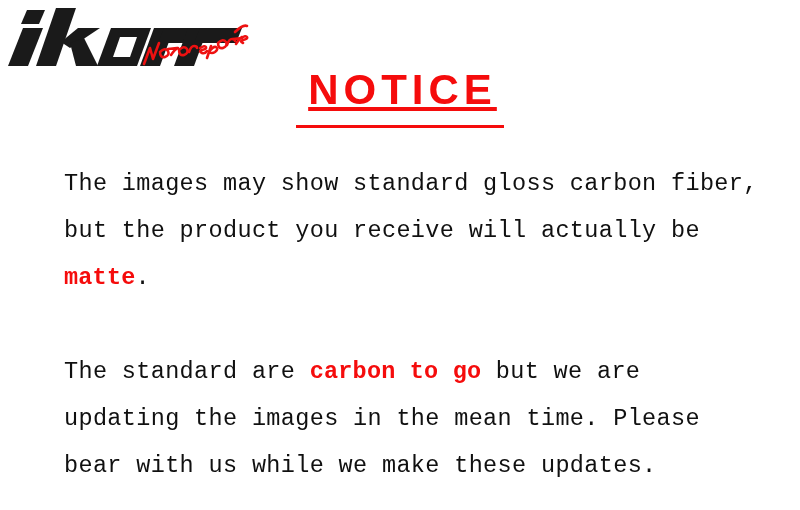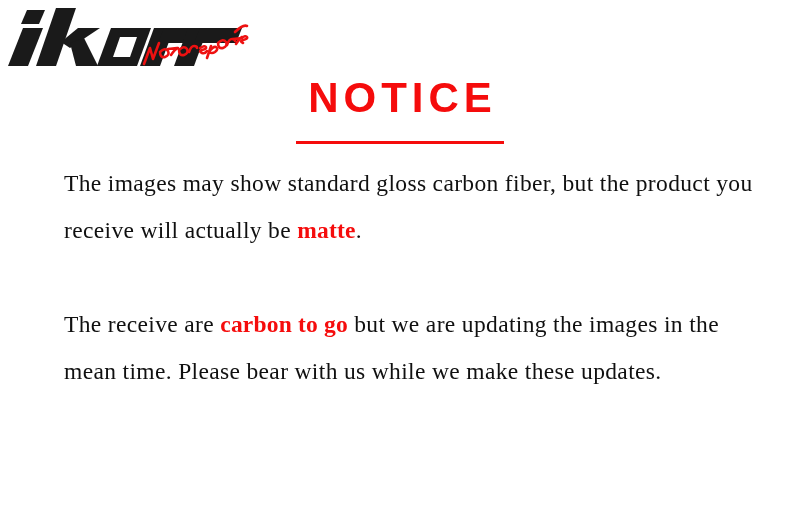--- a/index.html
+++ b/index.html
@@ -44,40 +44,41 @@
   }
   #notice-title {
     display: inline-block;
     font-family: "Liberation Sans", sans-serif;
     font-weight: bold;
     font-size: 42px;
     line-height: 48px;
     letter-spacing: 5px;
     color: #f50c0c;
     text-indent: 5px;
-    margin: 12px;
+    margin: 4px;
     padding: 0 0 4px 0;
+    text-decoration: underline;
   }
   #notice-underline {
     width: 208px;
     height: 3px;
     background: #f50c0c;
     margin: 3px auto 0 auto;
   }
 
   
   #body-copy {
     position: absolute;
     left: 64px;
     top: 160px;
     width: 700px;
   }
   .copy-para {
     margin: 0;
-    font-family: Liberation Serif, serif;
+    font-family: Liberation Mono, monospace;
     font-size: 23.5px;
     line-height: 47px;
     letter-spacing: 0.35px;
     color: #101010;
     font-weight: 400;
   }
   .para-gap {
     height: 47px;
   }
   .hl {
@@ -143,17 +144,17 @@
     <div id="notice-title">NOTICE</div>
     <div id="notice-underline"></div>
   </div>
 
   <div id="body-copy">
 
     <p class="copy-para"><span>The images may show standard gloss carbon fiber, but the product you receive will actually be </span><span class="hl">matte</span><span>.</span></p>
 
     <div class="para-gap"></div>
 
-    <p class="copy-para"><span>The receive are </span><span class="hl">carbon to go</span><span> but we are updating the images in the mean time. Please bear with us while we make these updates.</span></p>
+    <p class="copy-para"><span>The standard are </span><span class="hl">carbon to go</span><span> but we are updating the images in the mean time. Please bear with us while we make these updates.</span></p>
 
   </div>
 
 </div>
 
 </body></html>

